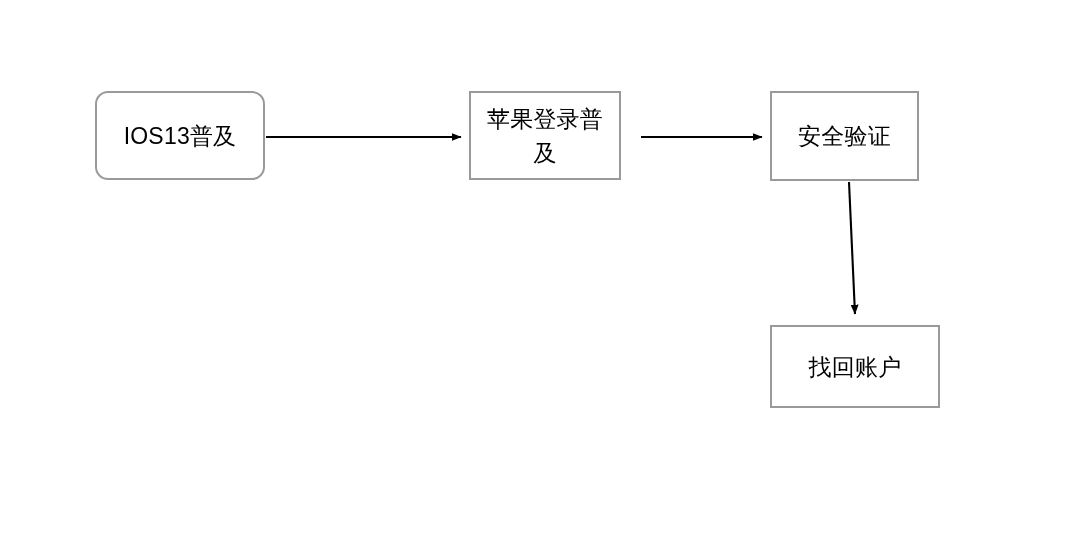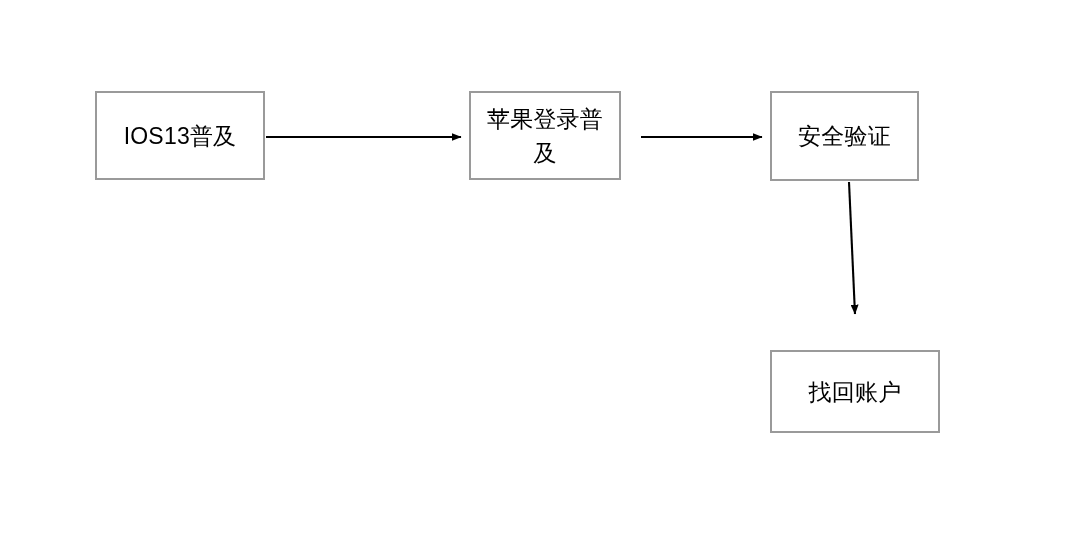--- a/index.html
+++ b/index.html
@@ -36,39 +36,39 @@
     display: block;
     width: 100%;
     padding: 0 6px;
     box-sizing: border-box;
   }
   #node-ios13 {
     left: 95px;
     top: 91px;
     width: 170px;
     height: 89px;
+    border-radius: 13px;
   }
   #node-apple-login {
     left: 469px;
     top: 91px;
     width: 152px;
     height: 89px;
   }
   #node-security-verify {
     left: 770px;
     top: 91px;
     width: 149px;
     height: 90px;
   }
   #node-recover-account {
     left: 770px;
     top: 325px;
     width: 170px;
     height: 83px;
-    margin-top: 25px;
   }
   #edges {
     position: absolute;
     left: 0;
     top: 0;
     width: 1080px;
     height: 534px;
     pointer-events: none;
   }
 </style>

